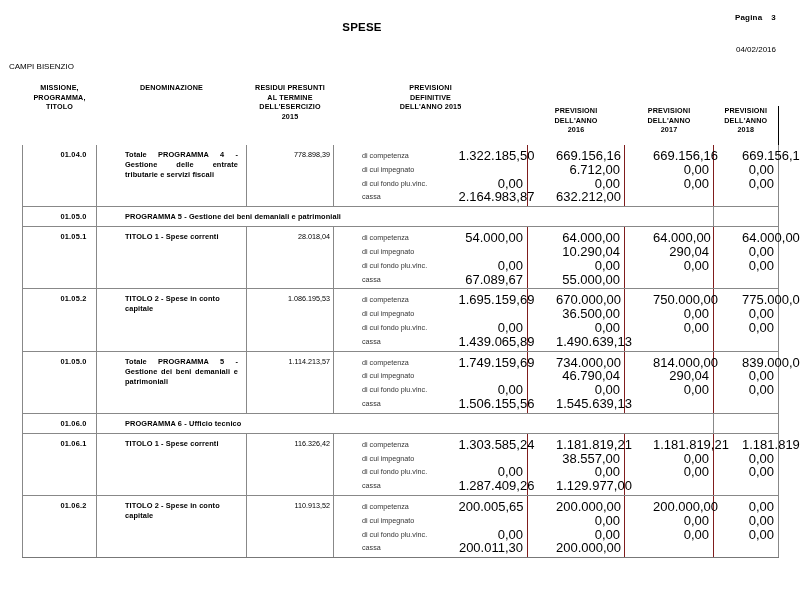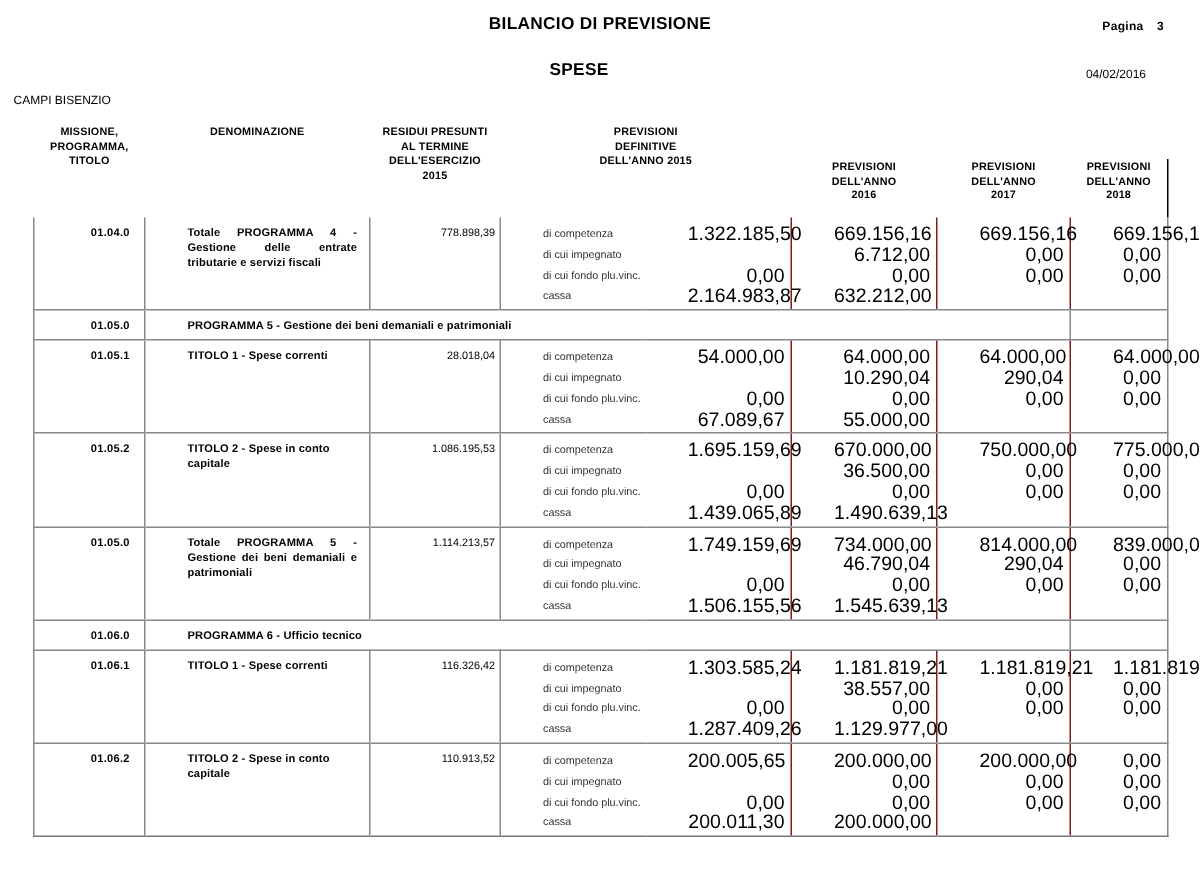--- a/index.html
+++ b/index.html
@@ -31,44 +31,43 @@
     width: 800px;
     text-align: center;
     font-size: 11.5px;
     font-weight: bold;
     letter-spacing: 0.2px;
     line-height: 14px;
   }
   .doc-subtitle {
     position: absolute;
     left: 0;
-    top: 40px;
+    top: 20px;
     width: 724px;
     text-align: center;
     font-size: 11.5px;
     font-weight: bold;
     letter-spacing: 0.2px;
     line-height: 14px;
-    margin-left: 24px;
   }
   .page-label {
     position: absolute;
     right: 24px;
     top: 13px;
     font-size: 8px;
     font-weight: bold;
     letter-spacing: 0.2px;
   }
   .page-label .pg-num {
     display: inline-block;
     margin-left: 9px;
   }
   .doc-date {
     position: absolute;
-    right: 36px;
+    right: 24px;
     top: 45px;
     font-size: 8px;
   }
   .entity-name {
     position: absolute;
     left: 9px;
     top: 62px;
     font-size: 8px;
   }
 
@@ -185,21 +184,20 @@
 
   .lbl-line { display: block; white-space: nowrap; }
   .amt-line { display: block; white-space: nowrap; }
   .amt-line.empty { visibility: hidden; }
 </style>
 </head>
 <body>
 
 <div class="page">
 
-  <div class="doc-title">BILANCIO DI PREVISIONE</div>
   <div class="doc-subtitle">SPESE</div>
 
   <div class="page-label">
     <span>Pagina</span><span class="pg-num">3</span>
   </div>
 
   <div class="doc-date">04/02/2016</div>
   <div class="entity-name">CAMPI BISENZIO</div>
 
   <table class="tbl">

